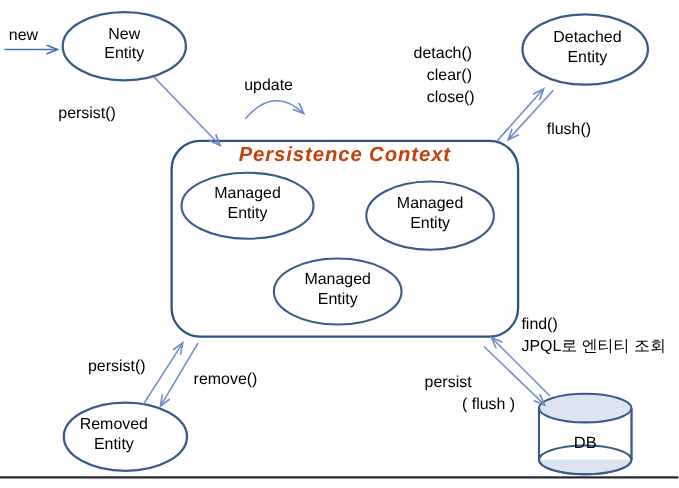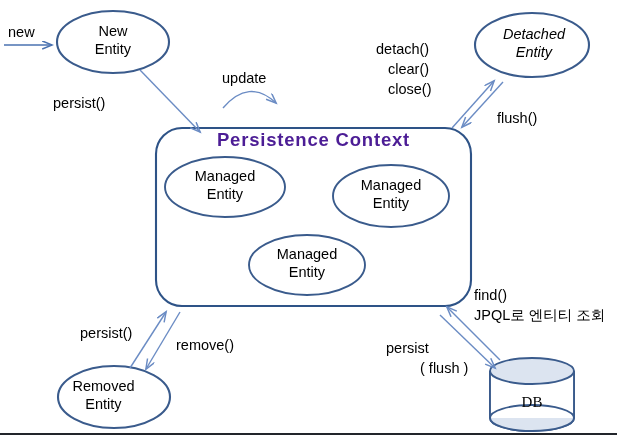--- a/index.html
+++ b/index.html
@@ -41,31 +41,31 @@
     font-family: "Liberation Sans", sans-serif;
     font-size: 14.5px;
     line-height: 17.5px;
     white-space: nowrap;
   }
   .pc-title {
     position: absolute;
     font-weight: bold;
     font-size: 18.5px;
     letter-spacing: 0.8px;
-    color: #4c1d95;
+    color: #c2410c;
     text-align: center;
     white-space: nowrap;
+    font-style: italic;
   }
   .db-text {
     position: absolute;
     font-size: 15px;
     color: #000000;
     text-align: center;
     white-space: nowrap;
-    font-family: Liberation Serif, serif;
   }
   .multi {
     line-height: 17.5px;
   }
   .bottom-rule {
     position: absolute;
     left: 0;
     top: 433px;
     width: 617px;
     height: 2px;
@@ -130,21 +130,21 @@
     <line x1="500" y1="360" x2="447" y2="307" stroke="#6B8CC4" stroke-width="1.4" marker-end="url(#ah2)"></line>
 
     <line x1="440" y1="315" x2="495" y2="368" stroke="#6B8CC4" stroke-width="1.4" marker-end="url(#ah2)"></line>
   </svg>
 
   <div class="node-text multi" style="left:63px; top:23px; width:100px;">
     <div>New</div>
     <div>Entity</div>
   </div>
 
-  <div class="node-text multi" style="left:477px; top:26px; width:114px;font-style:italic;">
+  <div class="node-text multi" style="left:477px; top:26px; width:114px;">
     <div>Detached</div>
     <div>Entity</div>
   </div>
 
   <div class="node-text multi" style="left:59px; top:378px; width:89px;">
     <div>Removed</div>
     <div>Entity</div>
   </div>
 
   <div class="pc-title" style="left:156px; top:129px; width:315px;">Persistence  Context</div>

